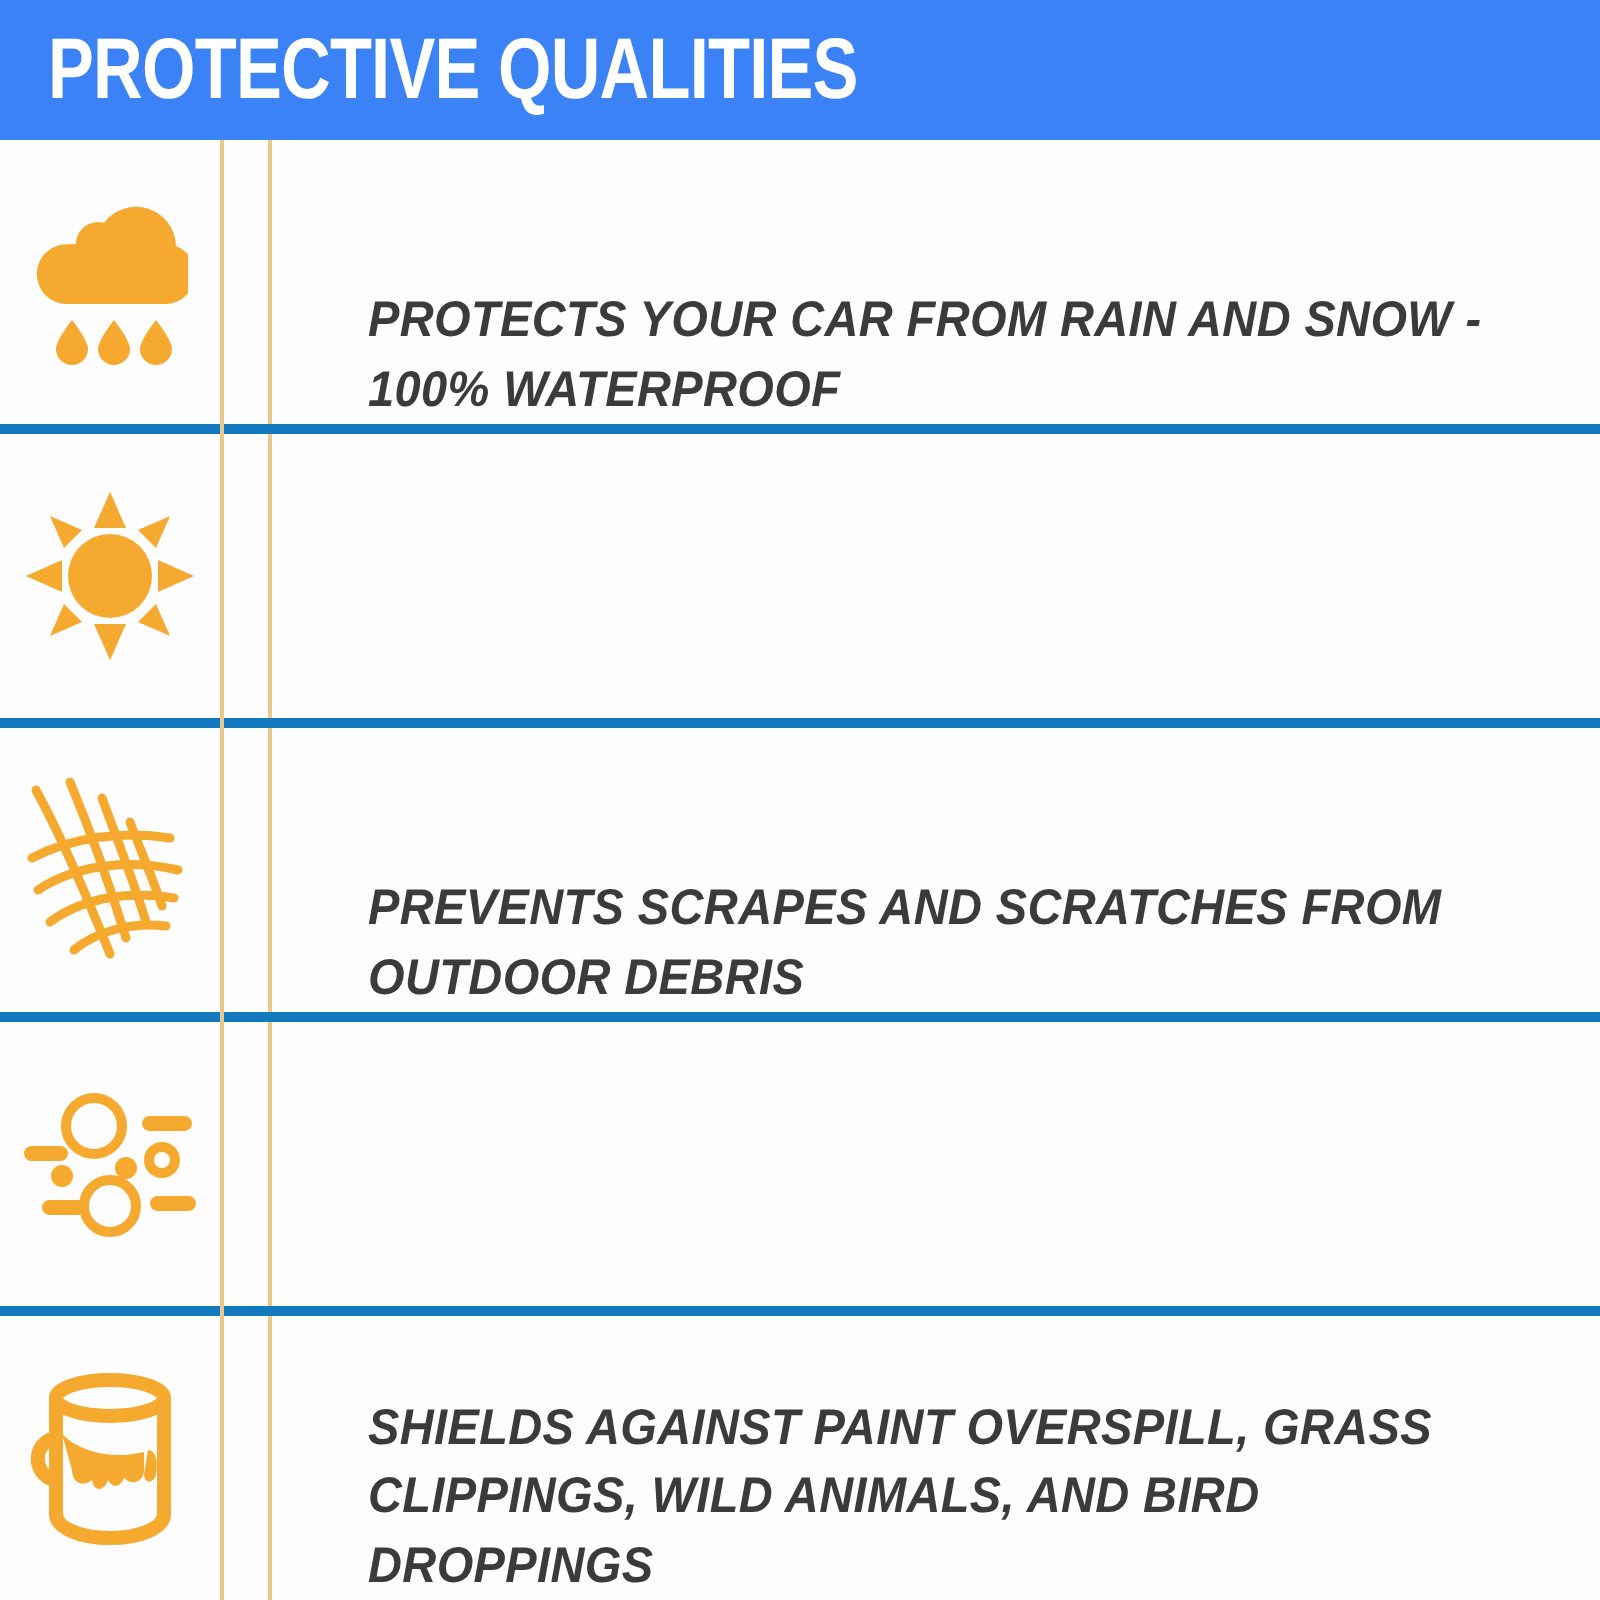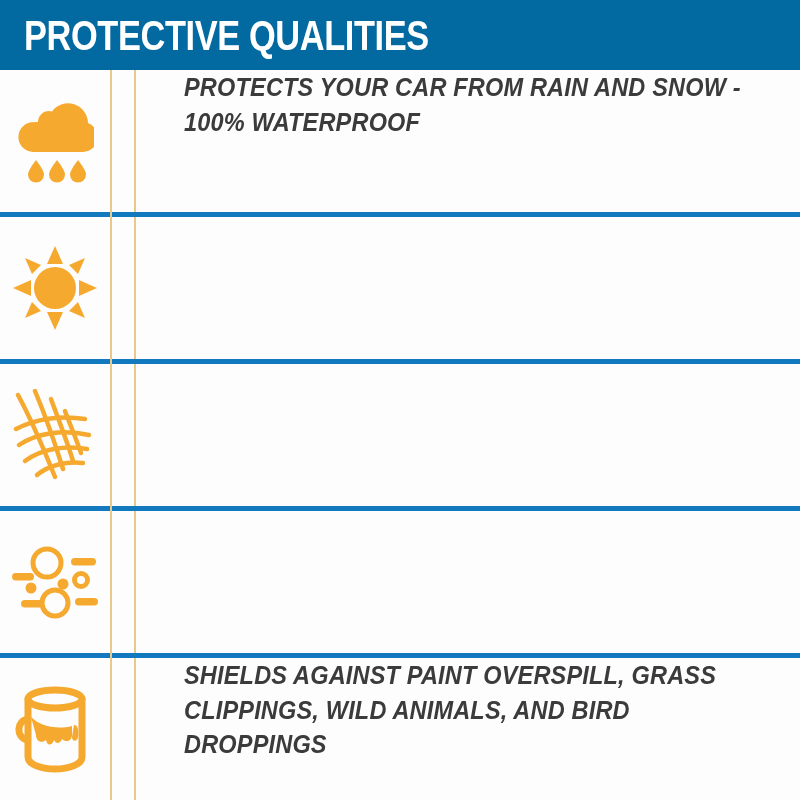--- a/index.html
+++ b/index.html
@@ -20,21 +20,21 @@
     height: 800px;
     position: relative;
     background: #fdfdfd;
     display: flex;
     flex-direction: column;
   }
 
   
   .header-bar {
     height: 70px;
-    background: #0369a1;
+    background: #3b82f6;
     display: flex;
     align-items: center;
     flex: none;
     box-sizing: border-box;
     padding-left: 24px;
   }
   .header-title {
     color: #ffffff;
     font-family: "Liberation Sans Narrow", "Liberation Sans", sans-serif;
     font-size: 43px;
@@ -49,21 +49,21 @@
   
   .rows {
     flex: 1 1 auto;
     display: flex;
     flex-direction: column;
     position: relative;
   }
   .feature-row {
     flex: 1 1 0;
     display: flex;
-    align-items: flex-start;
+    align-items: flex-end;
     position: relative;
     box-sizing: border-box;
     background: #fdfdfd;
     border-bottom: 5px solid #1279BE;
     gap: 24px;
   }
   .feature-row:last-child {
     border-bottom: none;
   }
 
@@ -171,20 +171,23 @@
             <path d="M38 10 C46 32 54 52 60 72"></path>
             <path d="M52 22 C58 38 64 52 68 64"></path>
             <path d="M3 40 C22 30 48 26 72 30"></path>
             <path d="M6 56 C24 44 50 40 76 46"></path>
             <path d="M12 72 C28 60 52 56 74 60"></path>
             <path d="M24 86 C36 76 54 72 70 74"></path>
           </g>
         </svg>
       </div>
       <div class="vdivider"></div>
+      <div class="text-cell">
+        <div class="feature-text">PREVENTS SCRAPES AND SCRATCHES FROM OUTDOOR DEBRIS</div>
+      </div>
     </div>
 
 
     <div class="feature-row">
       <div class="icon-cell">
         <svg width="92" height="84" viewBox="0 0 92 84">
           <g fill="none" stroke="#F5A92E" stroke-width="5" stroke-linecap="round">
             <circle cx="38" cy="23" r="14"></circle>
             <circle cx="46" cy="63" r="13"></circle>
             <circle cx="72" cy="40" r="6.5"></circle>

